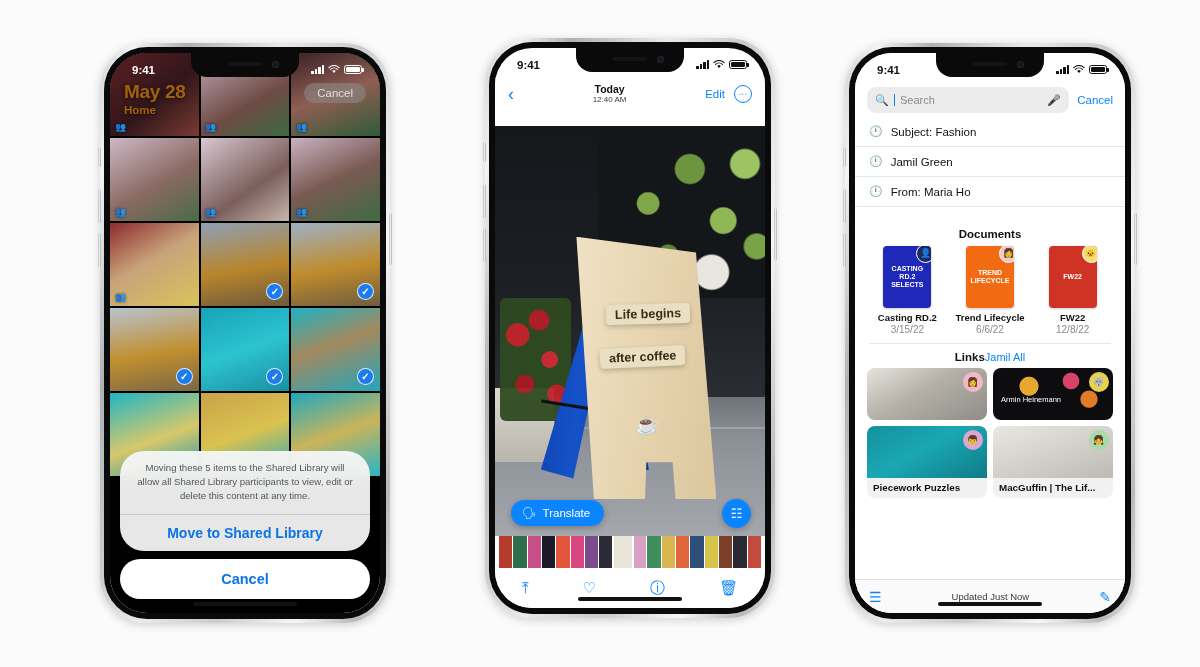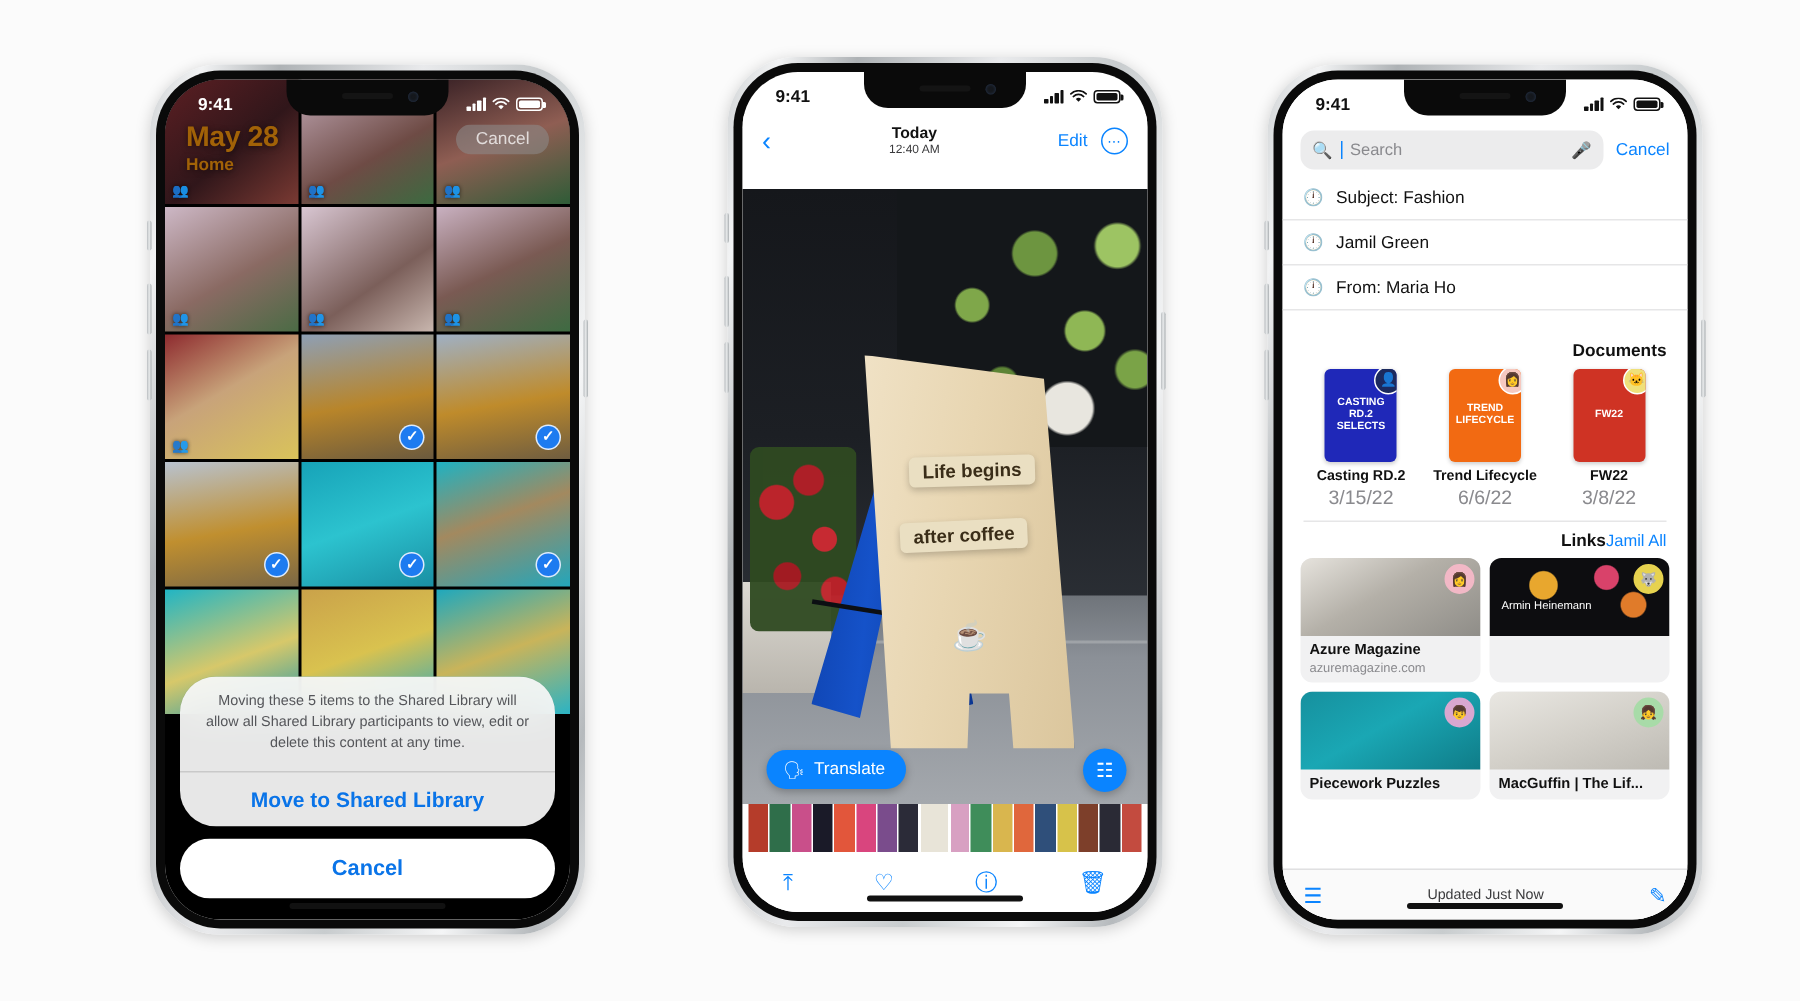--- a/index.html
+++ b/index.html
@@ -271,39 +271,39 @@
 
   .sugg { position: absolute; top: 64px; left: 0; right: 0; z-index: 35; }
   .sugg-row {
     display: flex; align-items: center; gap: 8px;
     padding: 8px 14px; font-size: 11.5px; color: #111;
     border-bottom: 1px solid #e6e6e7;
   }
   .clock-ic { color: #0a84ff; font-size: 11px; }
 
   .sec-head {
-    display:flex; align-items:center; justify-content:flex-end;
+    display:flex; align-items:center; justify-content:center;
     padding: 7px 14px 3px; font-size: 11.5px; font-weight: bold; color: #111;
   }
   .sec-head .show-all { color:#0a84ff; font-weight:500; font-size:11px; }
 
   .docs { display:flex; gap: 6px; padding: 3px 14px 8px; }
   .doc { width: 33.33%; text-align:center; }
   .doc-thumb {
     width: 48px; height: 62px; border-radius: 4px; margin: 0 auto;
     position: relative; overflow: hidden;
     box-shadow: 0 1px 3px rgba(0,0,0,.2);
   }
   .doc-av {
     position:absolute; right:-4px; top:-2px; width:19px; height:19px;
     border-radius:50%; border:1.8px solid #fff;
     display:flex;align-items:center;justify-content:center;font-size:9px;
   }
   .doc-name { font-size: 9.5px; font-weight:600; color:#111; margin-top: 4px; }
-  .doc-date { font-size: 13px; color: #8a8a8e; margin-top: 1px; text-align: center; }
+  .doc-date { font-size: 10px; color: #8a8a8e; margin-top: 1px; text-align: center; }
   .divider-line { height: 1px; background: #e6e6e7; margin: 0 14px; }
 
   .links-grid { display:grid; grid-template-columns:1fr 1fr; gap:6px; padding: 2px 12px 0; }
   .link-card { border-radius: 8px; overflow: hidden; background: #f1f1f2; }
   .link-img { height: 52px; position: relative; }
   .link-av {
     position:absolute; right:4px; top:4px; width:20px; height:20px; border-radius:50%;
     border:2px solid; display:flex;align-items:center;justify-content:center;font-size:9px;
   }
   .link-txt { padding: 4px 6px 5px; }
@@ -590,36 +590,32 @@
                   <div class="doc-date">3/15/22</div>
                 </div>
                 <div class="doc">
                   <div class="doc-thumb" style="background: rgb(242, 106, 18); color: rgb(255, 255, 255); font-size: 7px; font-weight: bold; display: flex; align-items: center; justify-content: center; text-align: center; line-height: 1.15; padding: 4px;">TREND LIFECYCLE<span class="doc-av" style="background: rgb(246, 201, 192);">👩</span></div>
                   <div class="doc-name">Trend Lifecycle</div>
                   <div class="doc-date">6/6/22</div>
                 </div>
                 <div class="doc">
                   <div class="doc-thumb" style="background: rgb(207, 51, 36); color: rgb(255, 255, 255); font-size: 7px; font-weight: bold; display: flex; align-items: center; justify-content: center; text-align: center; line-height: 1.15; padding: 4px;">FW22<span class="doc-av" style="background: rgb(239, 224, 122);">🐱</span></div>
                   <div class="doc-name">FW22</div>
-                  <div class="doc-date">3/8/22</div>
+                  <div class="doc-date">12/8/22</div>
                 </div>
               </div>
             <div class="divider-line"></div>
             <div class="sec-head">
               <span>Links</span>
               <span class="show-all">Jamil All</span>
             </div>
             <div class="links-grid" id="p3-links">
                 <div class="link-card">
                   <div class="link-img" style="background: linear-gradient(150deg, rgb(230, 227, 221), rgb(180, 176, 168) 45%, rgb(143, 141, 136));">
                     <span class="link-av" style="border-color: rgb(242, 184, 198); background: rgb(242, 184, 198);">👩</span>
-                  </div>
-                  <div class="link-txt">
-                    <div class="link-title">Azure Magazine</div>
-                    <div class="link-url">azuremagazine.com</div>
                   </div>
                 </div>
                 <div class="link-card">
                   <div class="link-img" style="background: radial-gradient(circle at 30% 35%, rgb(232, 167, 46) 0px, rgb(232, 167, 46) 10%, transparent 11%), radial-gradient(circle at 65% 25%, rgb(217, 66, 106) 0px, rgb(217, 66, 106) 9%, transparent 10%), radial-gradient(circle at 80% 60%, rgb(224, 123, 42) 0px, rgb(224, 123, 42) 8%, transparent 9%), rgb(13, 13, 16);">
                     <span style="position: absolute; left: 8px; top: 52%; color: rgb(255, 255, 255); font-size: 7.5px; font-weight: 400;">Armin Heinemann</span>
                     <span class="link-av" style="border-color: rgb(230, 210, 79); background: rgb(230, 210, 79);">🐺</span>
                   </div>
                 </div>
                 <div class="link-card">
                   <div class="link-img" style="background: linear-gradient(150deg, rgb(22, 144, 158), rgb(26, 167, 180) 45%, rgb(15, 124, 136));">

